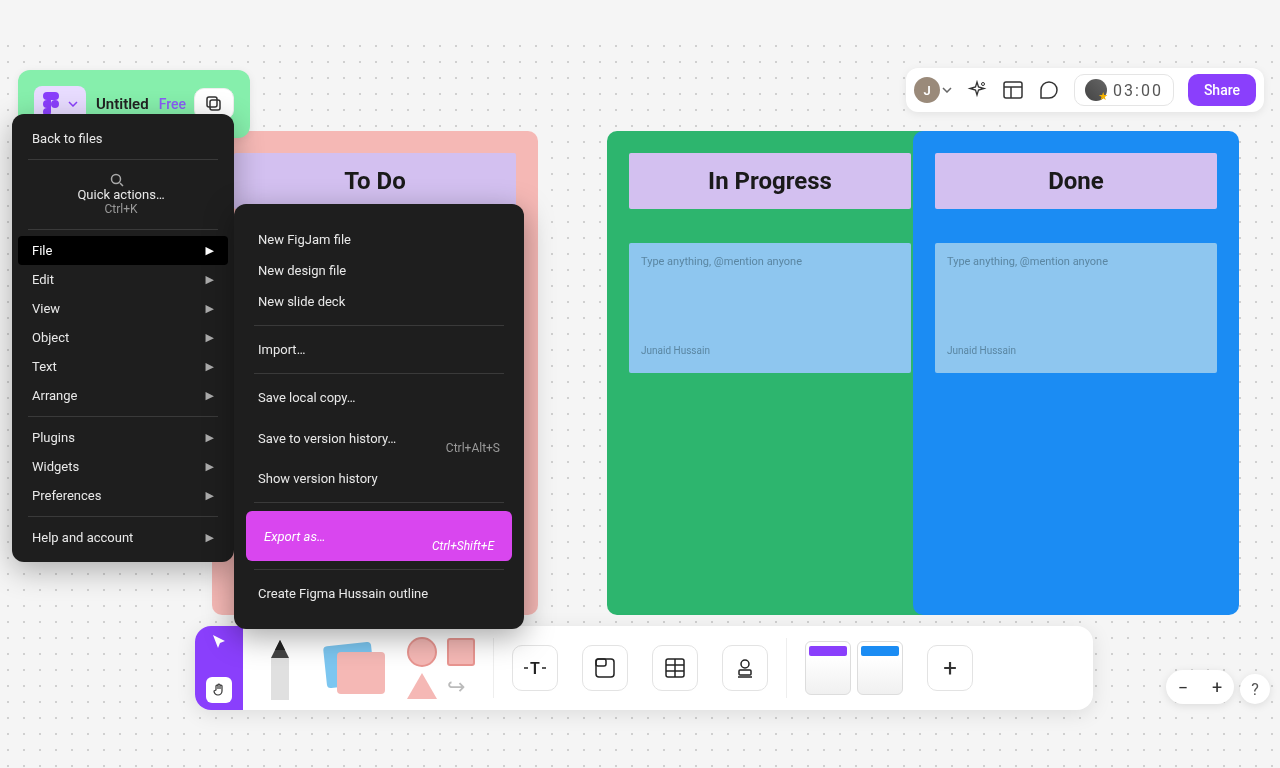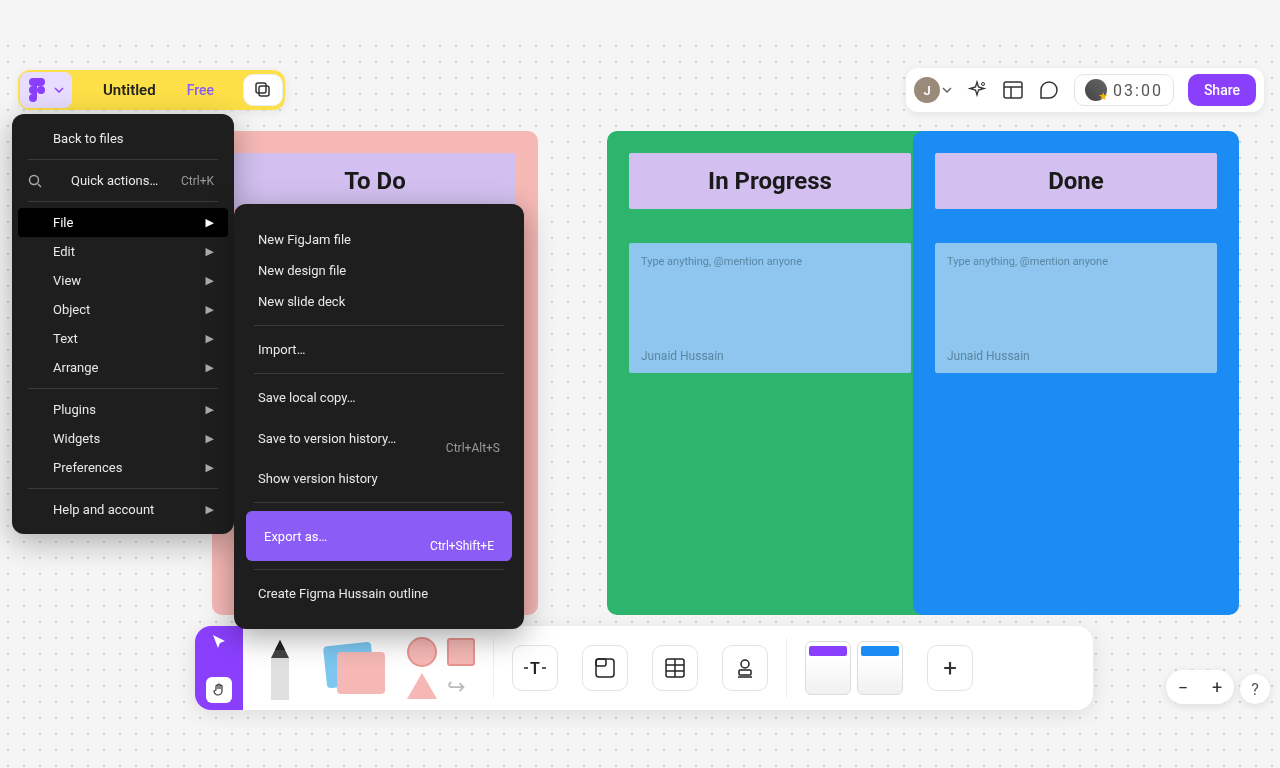--- a/index.html
+++ b/index.html
@@ -2,44 +2,44 @@
 <html><head>
 <meta charset="utf-8">
 <style>
 * { margin: 0; padding: 0; box-sizing: border-box; font-family: -apple-system, BlinkMacSystemFont, "Segoe UI", Roboto, sans-serif; }
 body { width: 1280px; height: 768px; background: #f5f5f5; overflow: hidden; position: relative; }
 
 
 .canvas-bg { position: absolute; top: 38px; left: 0; right: 0; bottom: 0; background-image: radial-gradient(circle, #d0d0d0 1px, transparent 1px); background-size: 16px 16px; }
 
 
-.file-header { position: absolute; top: 70px; left: 18px; background: #fde047; border-radius: 12px; display: flex; align-items: center; padding: 2px; box-shadow: 0 2px 8px rgba(0,0,0,0.08); z-index: 5; gap: 21px; }
+.file-header { position: absolute; top: 70px; left: 18px; background: #86efac; border-radius: 12px; display: flex; align-items: center; padding: 16px; box-shadow: 0 2px 8px rgba(0,0,0,0.08); z-index: 5; }
 .figma-chip { background: #e8dcff; border-radius: 8px; padding: 6px 8px; display: flex; align-items: center; gap: 6px; }
 .figma-logo { width: 18px; height: 24px; }
 .chev-down { margin-left: 2px; }
 .file-title { font-weight: 600; font-size: 15px; margin: 0 10px; color: #222; }
 .free-badge { color: #8a5cf6; font-size: 14px; font-weight: 500; }
 .copy-btn { margin-left: 8px; padding: 6px 10px; background: #fff; border: 1px solid #eee; border-radius: 10px; }
 
 
 .main-menu { position: absolute; top: 114px; left: 12px; width: 222px; background: #1e1e1e; border-radius: 12px; padding: 10px 6px; z-index: 10; box-shadow: 0 8px 30px rgba(0,0,0,0.3); }
 .menu-item { display: flex; align-items: center; justify-content: space-between; padding: 7px 14px; color: #e8e8e8; font-size: 13px; border-radius: 4px; cursor: pointer; }
-.menu-item.with-icon { padding-left: 10px; }
-.menu-item .lbl { flex: 1; margin-left: 21px; }
+.menu-item.with-icon { padding-left: 10px; flex-direction: column; }
+.menu-item .lbl { flex: 1; }
 .menu-item .shortcut { color: #999; font-size: 12px; }
 .menu-item .arrow { color: #aaa; font-size: 11px; }
 .menu-item.selected { background: #000000; color: #fff; }
 .menu-item.selected .arrow { color: #fff; }
 .menu-divider { height: 1px; background: #3a3a3a; margin: 6px 10px; }
 .search-ico { width: 14px; height: 14px; margin-right: 8px; opacity: 0.8; }
 
 
 .submenu { position: absolute; top: 204px; left: 234px; width: 290px; background: #1e1e1e; border-radius: 12px; padding: 20px 6px; z-index: 11; box-shadow: 0 8px 30px rgba(0,0,0,0.35); }
 .submenu-item { display: flex; align-items: center; justify-content: space-between; padding: 8px 18px; color: #e8e8e8; font-size: 13px; border-radius: 6px; cursor: pointer; }
-.submenu-item.highlight { background: #8b5cf6; color: #fff; margin: 0 6px; }
+.submenu-item.highlight { background: #d946ef; color: #fff; margin: 0 6px; font-style: italic; }
 .submenu-item.highlight .shortcut { color: #fff; }
 .submenu-item .shortcut { color: #999; font-size: 12px; margin-top: 20px; }
 .sub-divider { height: 1px; background: #3a3a3a; margin: 8px 14px; }
 
 
 .top-right { position: absolute; top: 68px; right: 16px; background: #fff; border-radius: 12px; display: flex; align-items: center; gap: 14px; padding: 6px 8px; box-shadow: 0 2px 8px rgba(0,0,0,0.08); z-index: 5; }
 .avatar { width: 26px; height: 26px; border-radius: 50%; background: #9a8a7a; color: #fff; font-size: 13px; font-weight: 600; display: flex; align-items: center; justify-content: center; }
 .avatar-wrap { display: flex; align-items: center; gap: 2px; }
 .tr-icon { width: 22px; height: 22px; display: flex; align-items: center; justify-content: center; color: #444; }
 .timer-pill { display: flex; align-items: center; gap: 6px; background: #fff; border: 1px solid #e5e5e5; border-radius: 10px; padding: 4px 10px; font-family: monospace; font-size: 16px; letter-spacing: 2px; color: #555; }
@@ -48,21 +48,21 @@
 .share-btn { background: #8a3ffc; color: #fff; font-size: 14px; font-weight: 500; border-radius: 10px; padding: 8px 16px; }
 
 
 .column { position: absolute; top: 131px; width: 326px; height: 484px; border-radius: 10px; padding: 22px; }
 .col-todo { left: 212px; background: #f5b8b5; }
 .col-progress { left: 562px; background: #2db56e; margin-left: 45px; }
 .col-done { left: 913px; background: #1b8cf3; }
 .col-header { background: #d3c0f0; text-align: center; font-size: 24px; font-weight: 700; color: #1a1a1a; padding: 14px 0; border-radius: 2px; }
 .sticky { background: #8ec6ef; margin-top: 34px; height: 130px; border-radius: 2px; padding: 12px; position: relative; }
 .sticky-placeholder { color: #5a86a2; font-size: 11px; }
-.sticky-author { position: absolute; bottom: 10px; left: 12px; color: #5a86a2; font-size: 12px; }
+.sticky-author { position: absolute; bottom: 17px; left: 12px; color: #5a86a2; font-size: 10px; }
 
 
 .toolbar { position: absolute; bottom: 58px; left: 195px; width: 898px; height: 84px; background: #fff; border-radius: 16px; box-shadow: 0 4px 20px rgba(0,0,0,0.1); display: flex; align-items: center; z-index: 5; }
 .tool-handle { width: 48px; height: 100%; background: #8a3ffc; border-radius: 16px 0 0 16px; display: flex; flex-direction: column; align-items: center; justify-content: center; gap: 8px; }
 .tool-handle .cursor-ico { color: #fff; }
 .tool-handle .hand { background: #fff; border-radius: 6px; padding: 3px; width: 26px; height: 26px; display: flex; align-items: center; justify-content: center; margin-top: 18px; }
 .tool-group { display: flex; align-items: center; height: 100%; padding: 0 18px; gap: 24px; }
 .tool-sep { width: 1px; height: 60px; background: #eee; }
 .pencil-tool { width: 38px; height: 64px; }
 .sticky-tool { width: 60px; height: 52px; position: relative; }

